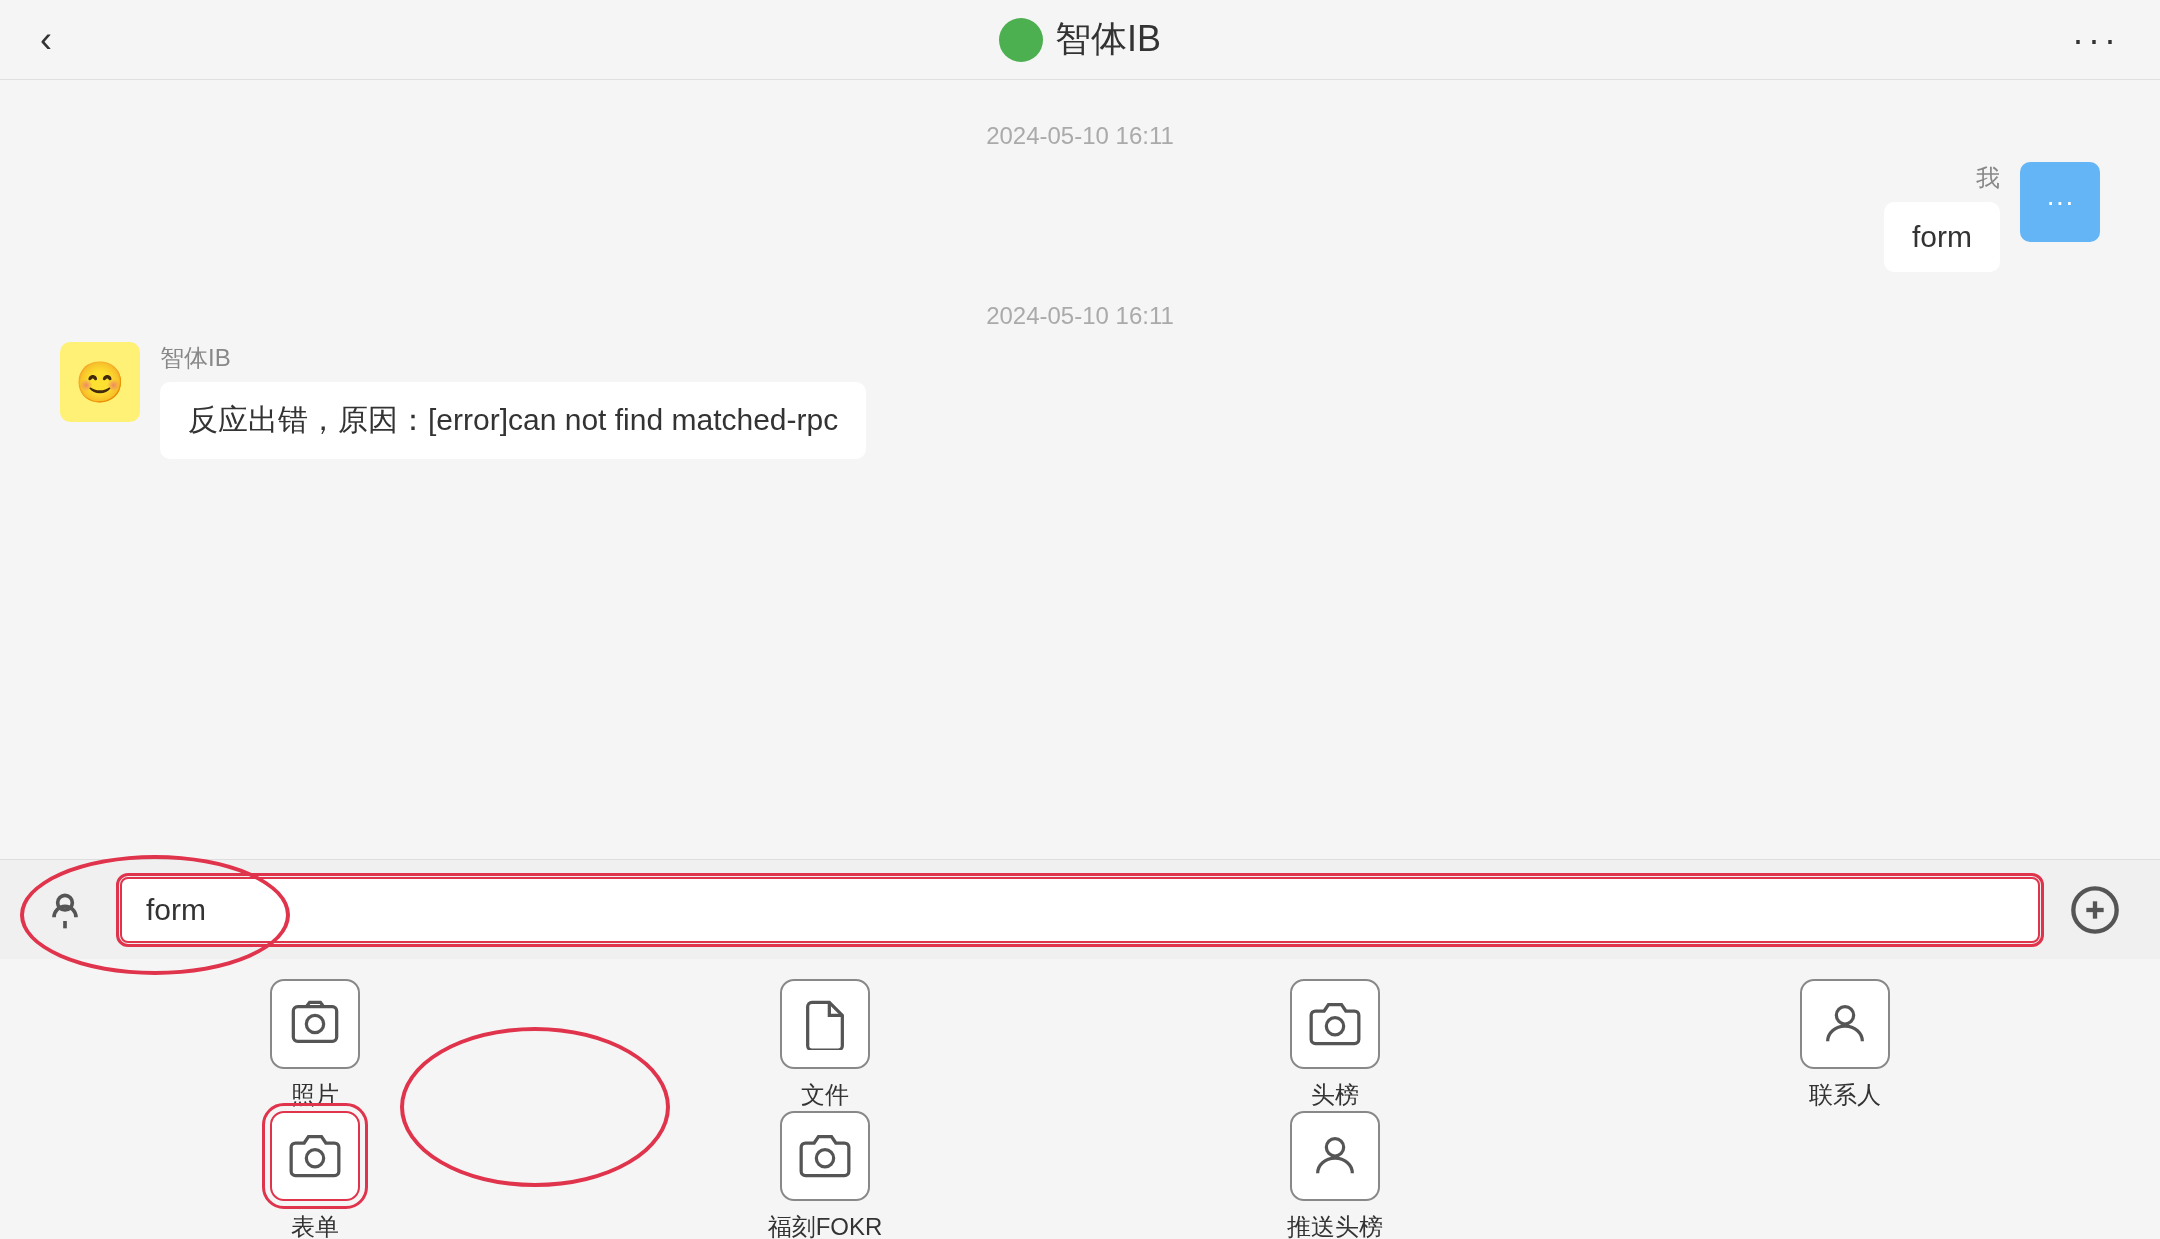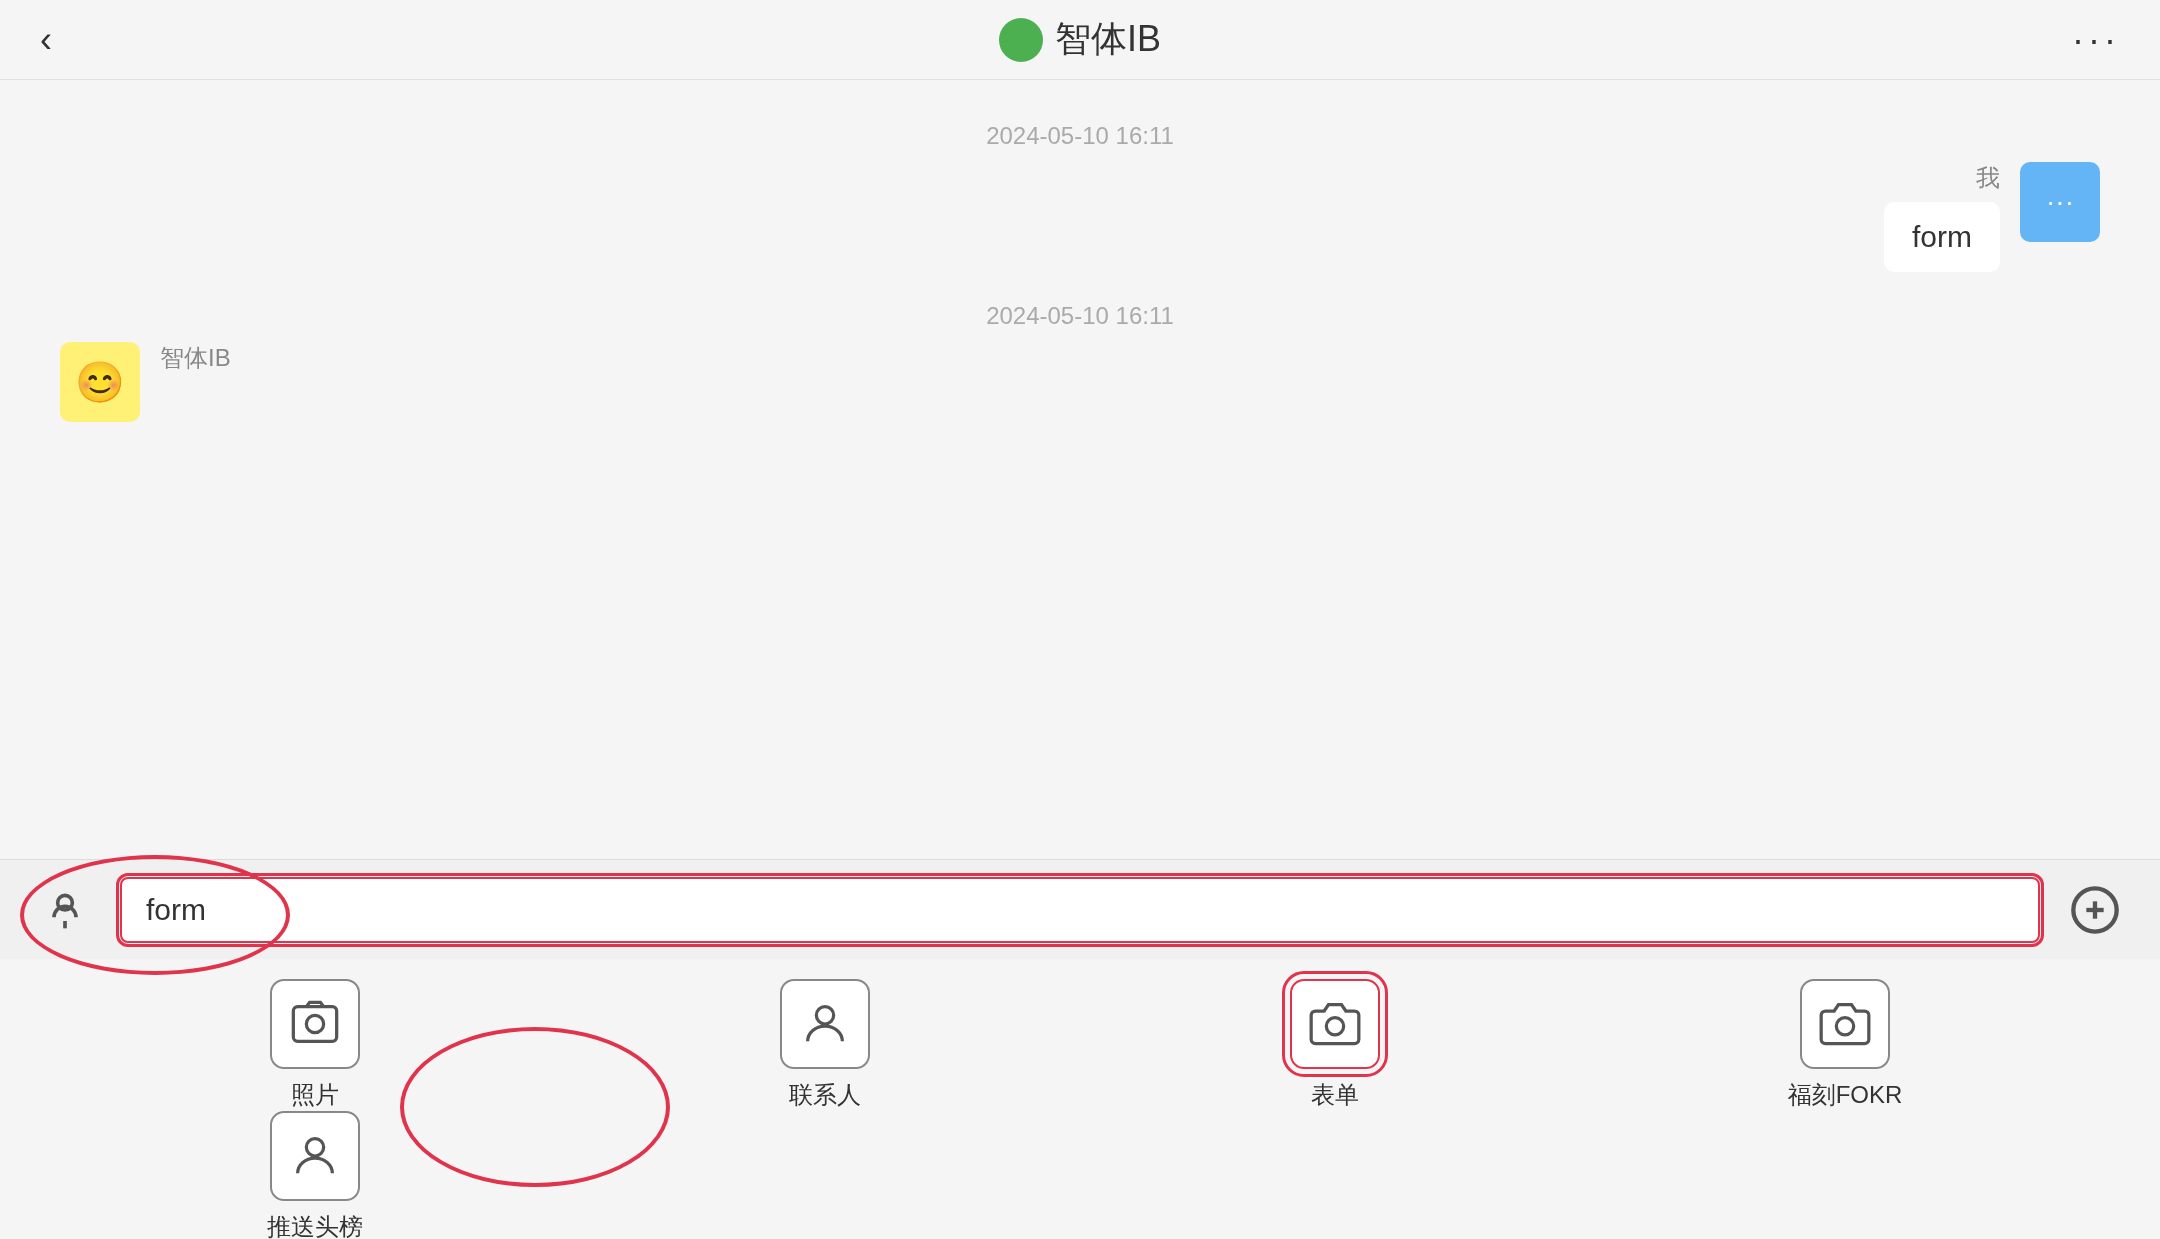--- a/index.html
+++ b/index.html
@@ -299,20 +299,21 @@
       <div class="msg-bubble">form</div>
     </div>
   </div>
 
   <div class="timestamp">2024-05-10 16:11</div>
 
   <div class="msg-row">
     <div class="avatar avatar-bot">😊</div>
     <div class="msg-content">
       <span class="sender-name">智体IB</span>
+      <div class="msg-bubble">反应出错，原因：[error]can not find matched-rpc</div>
     </div>
   </div>
 
 </div>
 
 <div class="input-area">
   <button class="voice-btn">
     <svg viewBox="0 0 24 24" fill="none" stroke="currentColor" stroke-width="2" width="44" height="44">
       <circle cx="12" cy="8" r="4"></circle>
       <path d="M6 16c0-3.3 2.7-6 6-6s6 2.7 6 6"></path>
@@ -340,21 +341,39 @@
       <svg class="tool-icon-svg" viewBox="0 0 24 24" fill="none" stroke="currentColor" stroke-width="1.5">
         <rect x="2" y="4" width="20" height="16" rx="2"></rect>
         <circle cx="12" cy="12" r="4"></circle>
         <path d="M8 4l1.5-2h5L16 4"></path>
       </svg>
     </div>
     <span class="tool-label">照片</span>
   </div>
 
 
-
+  <div class="tool-item">
+    <div class="tool-icon-wrap">
+      <svg class="tool-icon-svg" viewBox="0 0 24 24" fill="none" stroke="currentColor" stroke-width="1.5">
+        <path d="M6 2h8l6 6v14a2 2 0 01-2 2H6a2 2 0 01-2-2V4a2 2 0 012-2z"></path>
+        <polyline points="14 2 14 8 20 8"></polyline>
+      </svg>
+    </div>
+    <span class="tool-label">文件</span>
+  </div>
+
+  <div class="tool-item">
+    <div class="tool-icon-wrap">
+      <svg class="tool-icon-svg" viewBox="0 0 24 24" fill="none" stroke="currentColor" stroke-width="1.5">
+        <path d="M23 19a2 2 0 01-2 2H3a2 2 0 01-2-2V8a2 2 0 012-2h4l2-3h6l2 3h4a2 2 0 012 2z"></path>
+        <circle cx="12" cy="13" r="4"></circle>
+      </svg>
+    </div>
+    <span class="tool-label">头榜</span>
+  </div>
 
   <div class="tool-item">
     <div class="tool-icon-wrap">
       <svg class="tool-icon-svg" viewBox="0 0 24 24" fill="none" stroke="currentColor" stroke-width="1.5">
         <circle cx="12" cy="8" r="4"></circle>
         <path d="M4 20c0-4 3.6-7 8-7s8 3 8 7"></path>
       </svg>
     </div>
     <span class="tool-label">联系人</span>
   </div>

